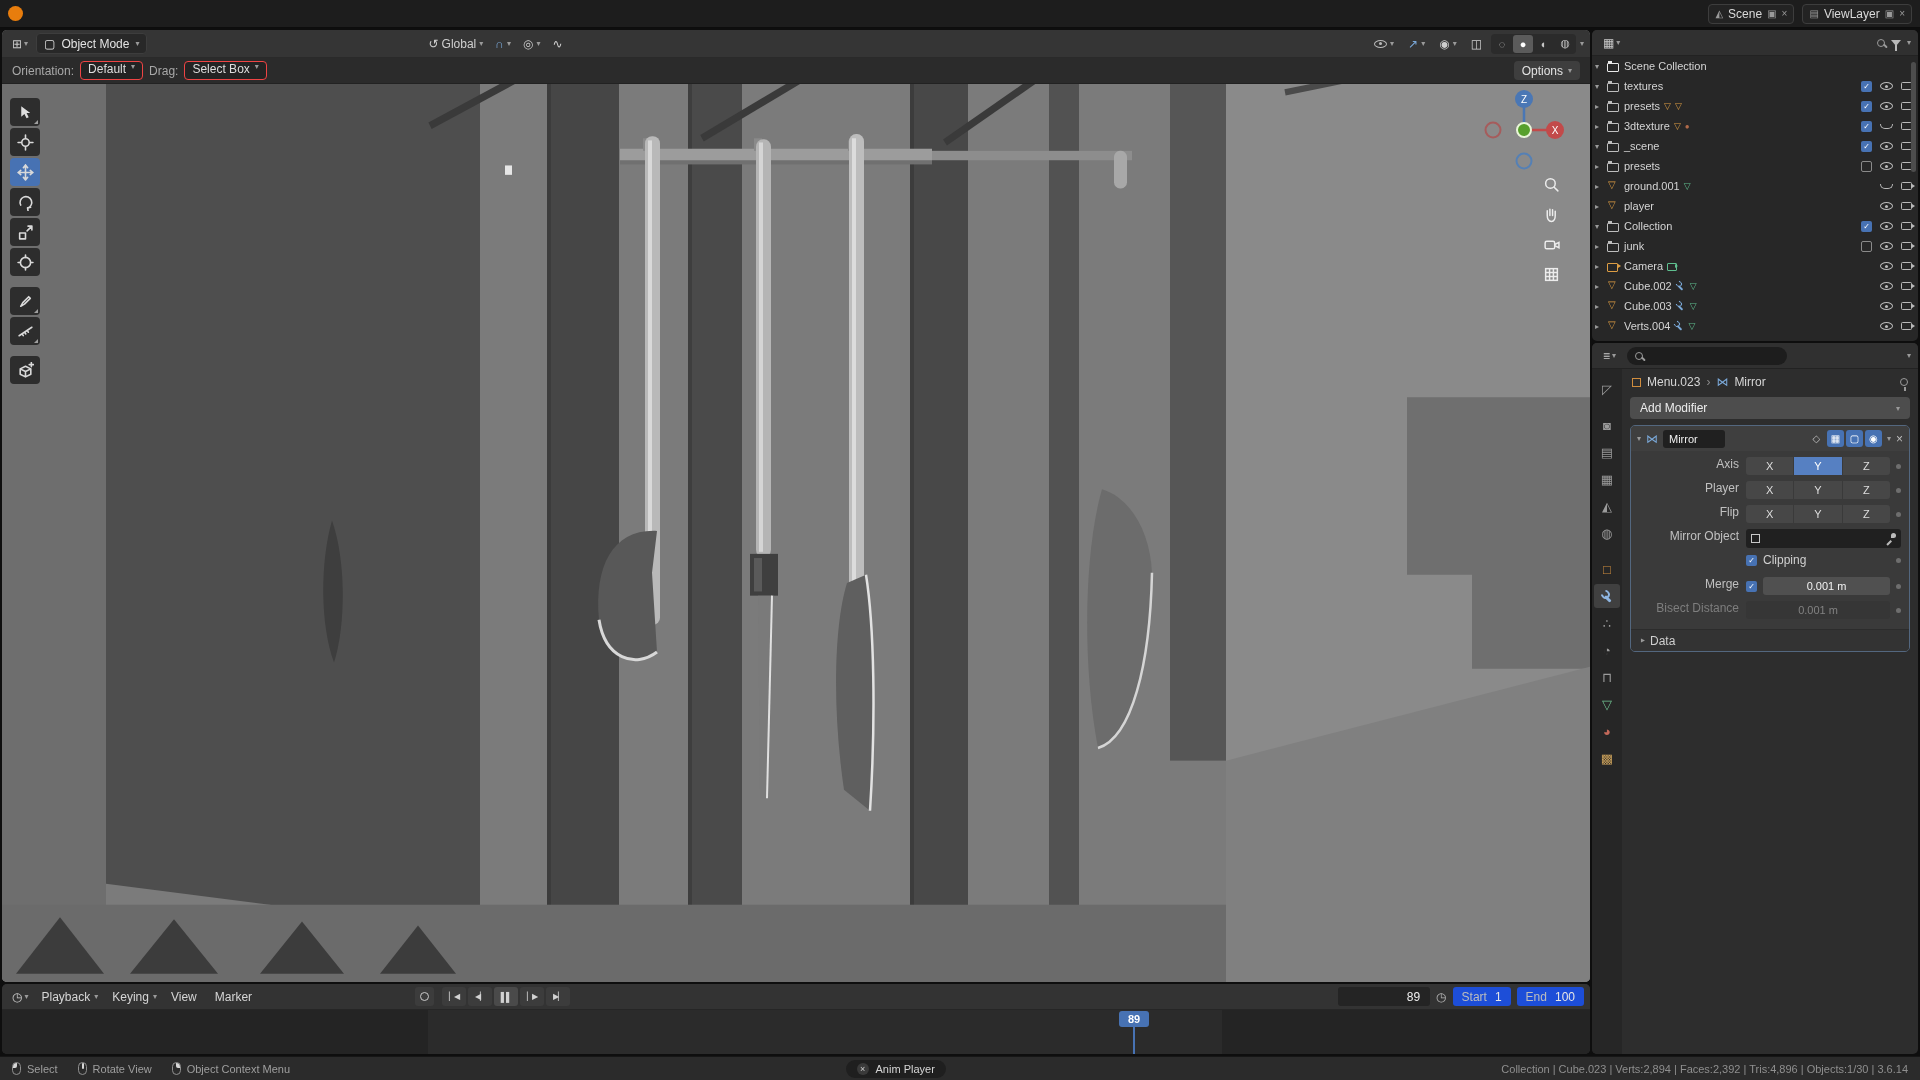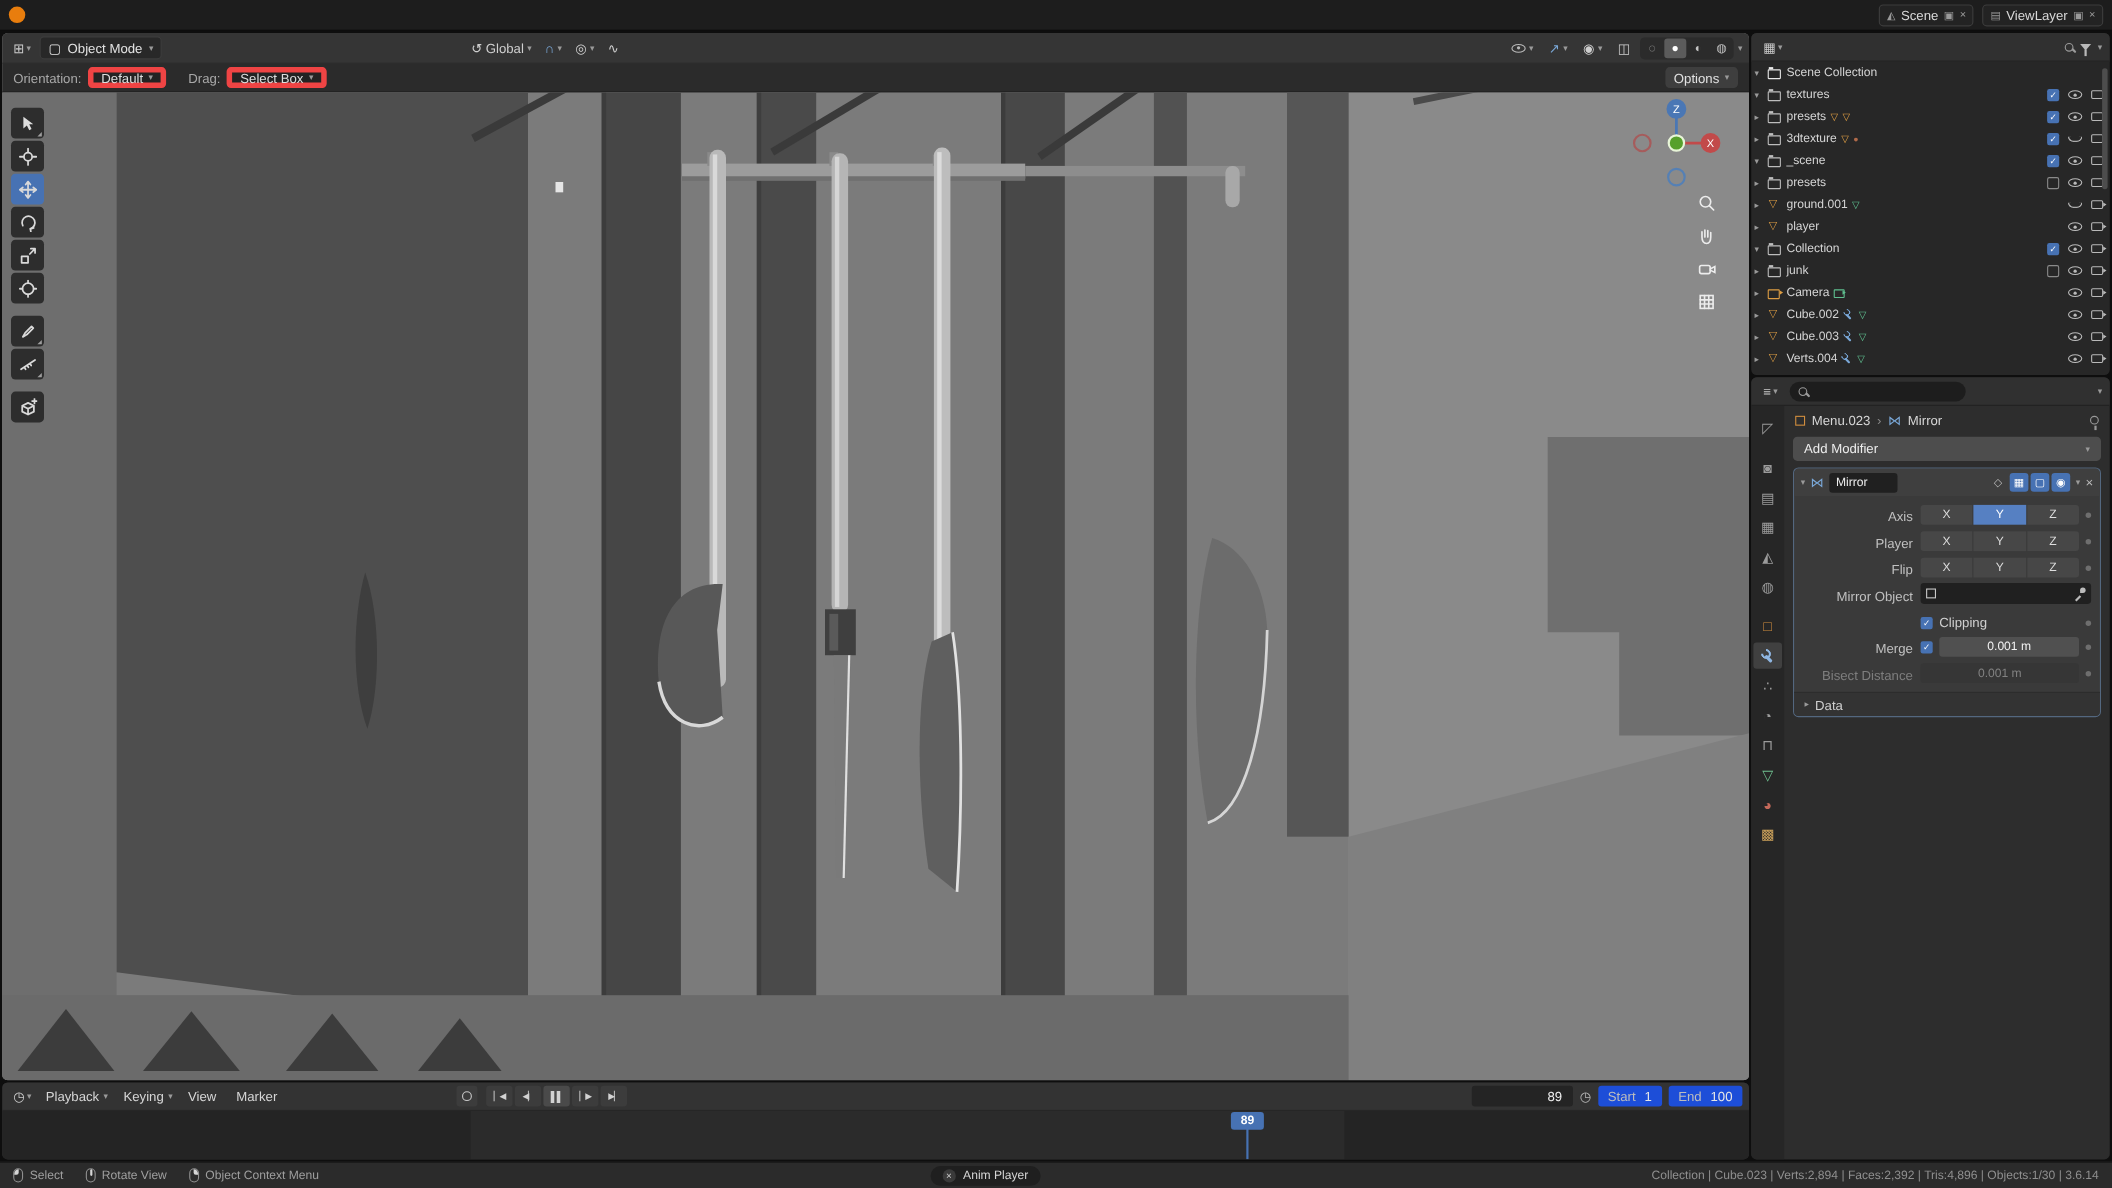--- a/index.html
+++ b/index.html
@@ -41,21 +41,21 @@
   .ed-icon{display:flex;align-items:center;gap:2px;color:#c9c9c9;padding:0 4px}
   .caret{font-size:8px;color:#9a9a9a}
   .mode-pill{display:flex;align-items:center;gap:6px;background:#282828;border:1px solid #3d3d3d;border-radius:4px;height:21px;padding:0 7px;margin:0 6px 0 2px;color:#e3e3e3}
   .hgrp{display:flex;align-items:center;gap:3px;padding:0 5px;color:#cfcfcf}
   .blue{color:#7aa8d8}
   .vp-right{margin-left:auto;display:flex;align-items:center;gap:4px}
   .shade-group{display:flex;align-items:center;gap:1px;background:#2b2b2b;border-radius:4px;padding:1px}
   .sbtn{width:20px;height:18px;display:flex;align-items:center;justify-content:center;color:#c5c5c5;border-radius:3px;font-size:11px}
   .sbtn.active{background:#5b5b5b;color:#fff}
   .vp-tools-row{height:26px;background:#2b2b2b;display:flex;align-items:center;padding:0 10px;gap:6px;color:#c9c9c9;border-bottom:1px solid #222}
-  .drop{display:flex;align-items:center;gap:5px;background:#232323;border:5px solid #ef4444;border-radius:4px;height:19px;padding:0 7px;color:#dedede}
+  .drop{display:flex;gap:5px;background:#232323;border:1px solid #ef4444;border-radius:4px;height:19px;padding:0 7px;color:#dedede}
   .lbl{color:#a8a8a8}
   .options-btn{margin-left:auto;display:flex;gap:5px;align-items:center;background:#3e3e3e;border-radius:4px;height:19px;padding:0 8px;color:#e2e2e2}
 
   .vp-canvas{flex:1;position:relative;min-height:0}
   .vp-canvas > svg.scene{position:absolute;inset:0;width:100%;height:100%}
 
   
   .tools{position:absolute;left:8px;top:14px;display:flex;flex-direction:column;gap:2px;z-index:5}
   .tool{width:30px;height:28px;background:rgba(40,40,40,.93);border-radius:4px;display:flex;align-items:center;justify-content:center;position:relative}
   .tool.active{background:#4772b3}
@@ -147,21 +147,21 @@
   .i-pin::after{content:"";position:absolute;left:3px;top:8px;width:1.5px;height:4px;background:#9a9a9a}
   .addmod{margin:2px 8px 6px;height:22px;background:#4d4d4d;border-radius:4px;display:flex;align-items:center;padding:0 10px;color:#ececec;gap:6px}
   .addmod .caret{margin-left:auto}
   .modpanel{margin:0 8px;background:#3a3a3a;border:1px solid #53677f;border-radius:5px;overflow:hidden}
   .mp-header{height:25px;display:flex;align-items:center;gap:5px;padding:0 6px;background:#3f3f3f}
   .name-field{width:62px;height:18px;background:#202020;border-radius:3px;color:#efefef;font-size:11px;display:flex;align-items:center;padding:0 6px}
   .mp-toggles{display:flex;gap:2px;margin-left:auto}
   .mtg{width:17px;height:17px;border-radius:3px;display:flex;align-items:center;justify-content:center;color:#bdbdbd;font-size:10px}
   .mtg.on{background:#4772b3;color:#fff}
   .mp-body{padding:6px 8px 8px;display:flex;flex-direction:column;gap:4px}
-  .frow{display:flex;align-items:flex-end;gap:7px;height:20px}
+  .frow{display:flex;align-items:flex-start;gap:7px;height:20px}
   .frow .flabel{width:100px;text-align:right;color:#c0c0c0;flex:none}
   .frow .flabel.dis{color:#7e7e7e}
   .ctrl{flex:1;display:flex;align-items:center;gap:6px;min-width:0}
   .xyz{display:flex;gap:1px;flex:1}
   .seg{flex:1;height:18px;background:#474747;color:#dedede;font-size:11px;display:flex;align-items:center;justify-content:center}
   .xyz .seg:first-child{border-radius:3px 0 0 3px}.xyz .seg:last-child{border-radius:0 3px 3px 0}
   .seg.sel{background:#5680c2;color:#fff}
   .dot{width:5px;height:5px;border-radius:50%;background:#6e6e6e;flex:none}
   .objfield{flex:1;height:19px;background:#202020;border-radius:3px;display:flex;align-items:center;gap:5px;padding:0 5px}
   .obj-ic{width:9px;height:9px;border:1px solid #c9c9c9;display:inline-block}
@@ -299,21 +299,21 @@
             <span class="caret">▾</span>
           </span>
         </div>
 
         <div class="vp-tools-row">
           <span class="lbl">Orientation:</span>
           <span class="drop">
             <span>Default</span>
             <span class="caret">▾</span>
           </span>
-          <span class="lbl" style="margin-left:14px">Drag:</span>
+          <span class="lbl" style="margin-left:0">Drag:</span>
           <span class="drop">
             <span>Select Box</span>
             <span class="caret">▾</span>
           </span>
           <span class="options-btn">
             <span>Options</span>
             <span class="caret">▾</span>
           </span>
         </div>
 

